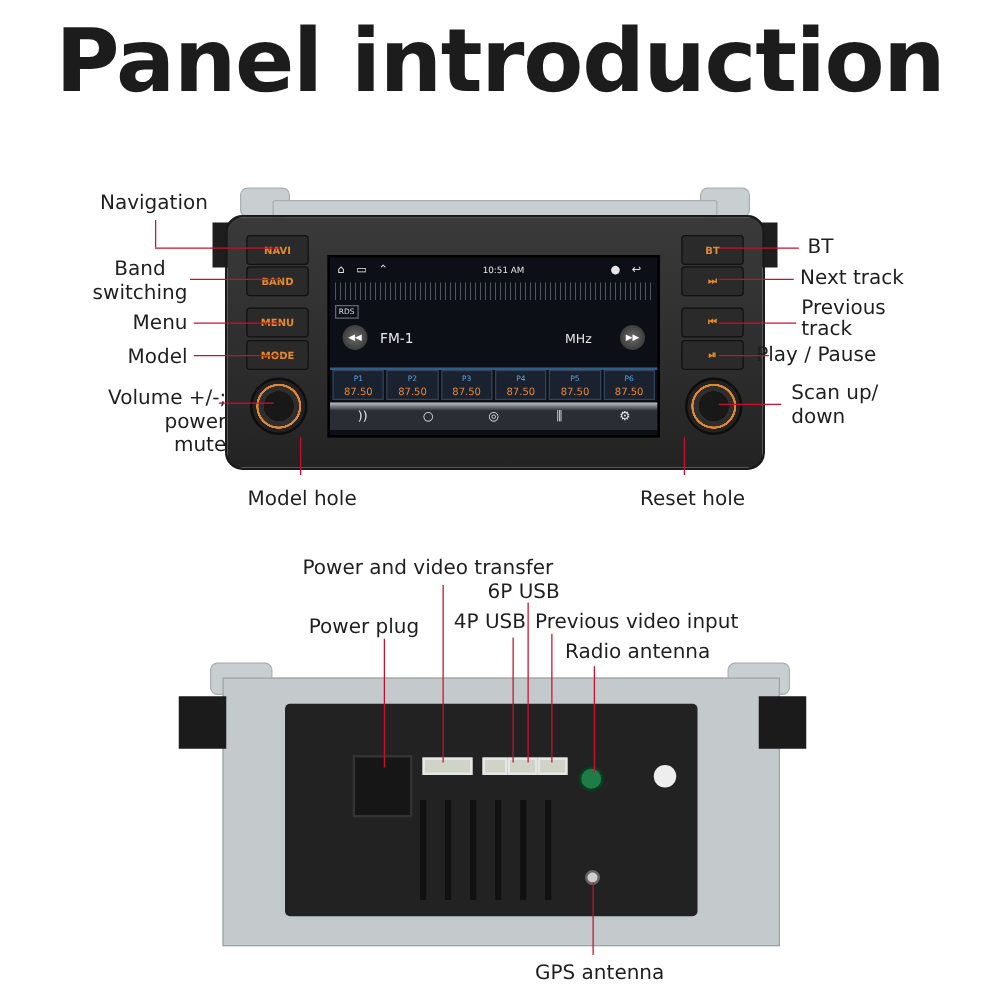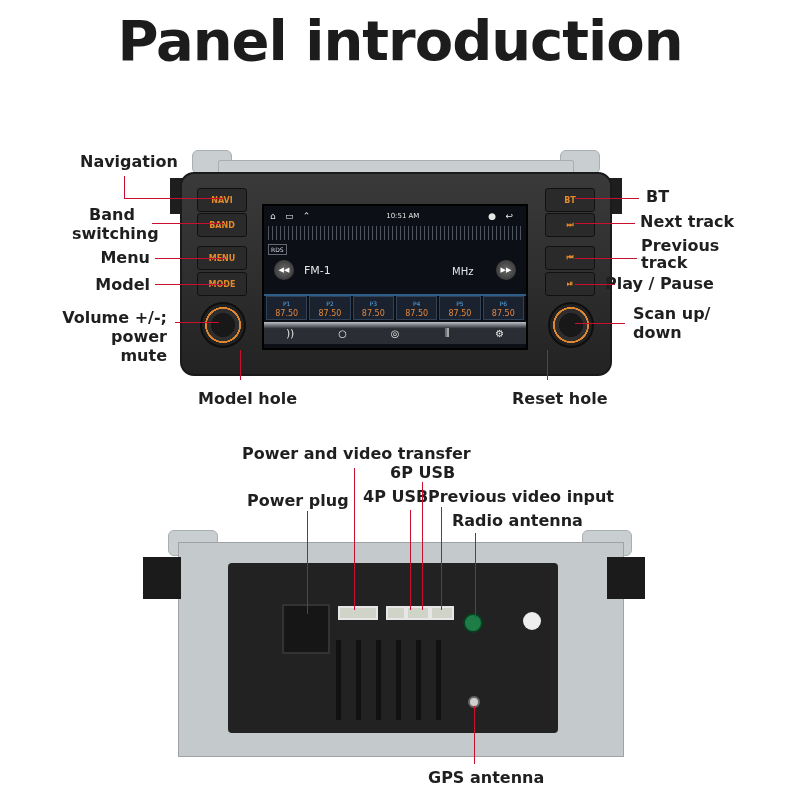--- a/index.html
+++ b/index.html
@@ -1,18 +1,18 @@
 <!DOCTYPE html>
 <html><head>
 <meta charset="utf-8">
 <style>
   * { box-sizing: border-box; margin: 0; padding: 0; }
   body { width: 800px; height: 800px; background: #ffffff; position: relative; overflow: hidden; font-family: "DejaVu Sans", sans-serif; color: #1a1a1a; }
-  .title { position: absolute; top: 8px; left: 0; width: 800px; text-align: center; font-size: 56px; font-weight: bold; letter-spacing: -1px; color: #1c1c1c; }
-  .lbl { position: absolute; font-size: 16px; font-weight: bold; color: #1f1f1f; line-height: 19px; white-space: nowrap; }
+  .title { position: absolute; top: 8px; left: 0; width: 800px; text-align: center; font-size: 70px; font-weight: bold; letter-spacing: -1px; color: #1c1c1c; }
+  .lbl { position: absolute; font-size: 16px; font-weight: normal; color: #1f1f1f; line-height: 19px; white-space: nowrap; }
   .lbl.r { text-align: right; }
   .line { position: absolute; background: #c8102e; }
   
   .bracket { position: absolute; background: #c9ced1; border: 1px solid #a9aeb2; border-radius: 6px; }
   .tab { position: absolute; background: #1e1e1e; }
   .front { position: absolute; left: 180px; top: 172px; width: 432px; height: 204px; background: linear-gradient(#3a3a3a, #232323); border-radius: 14px; border: 2px solid #1a1a1a; }
   .btn { position: absolute; width: 50px; height: 24px; background: #2a2a2a; border: 1px solid #111; border-radius: 3px; color: #e48a2a; font-size: 8px; font-weight: bold; display: flex; align-items: center; justify-content: center; }
   .knob { position: absolute; width: 46px; height: 46px; border-radius: 50%; background: radial-gradient(circle, #181818 40%, #2e2e2e 41%, #2e2e2e 54%, #e08830 55%, #e08830 60%, #222 61%); border: 2px solid #0e0e0e; }
   .screen { position: absolute; left: 262px; top: 204px; width: 266px; height: 146px; background: #0c1016; border: 2px solid #000; overflow: hidden; }
   .statusbar { height: 20px; display: flex; align-items: center; justify-content: space-between; padding: 0 6px; color: #e6e6e6; font-size: 7px; }
@@ -128,21 +128,21 @@
     <div>switching</div>
   </div>
   <div class="line" style="left:152px;top:223px;width:72px;height:1px;"></div>
 
   <div class="lbl r" style="left:100px;top:248px;width:50px;">Menu</div>
   <div class="line" style="left:155px;top:258px;width:70px;height:1px;"></div>
 
   <div class="lbl r" style="left:90px;top:275px;width:60px;">Model</div>
   <div class="line" style="left:155px;top:284px;width:70px;height:1px;"></div>
 
-  <div class="lbl r" style="left:57px;top:308px;width:110px;">
+  <div class="lbl r" style="left:71px;top:308px;width:110px;">
     <div>Volume +/-;</div>
     <div>power</div>
     <div>mute</div>
   </div>
   <div class="line" style="left:175px;top:322px;width:44px;height:1px;"></div>
 
   <div class="line" style="left:240px;top:350px;width:1px;height:30px;"></div>
   <div class="lbl" style="left:198px;top:389px;">Model hole</div>
 
   <div class="lbl" style="left:646px;top:187px;">BT</div>

